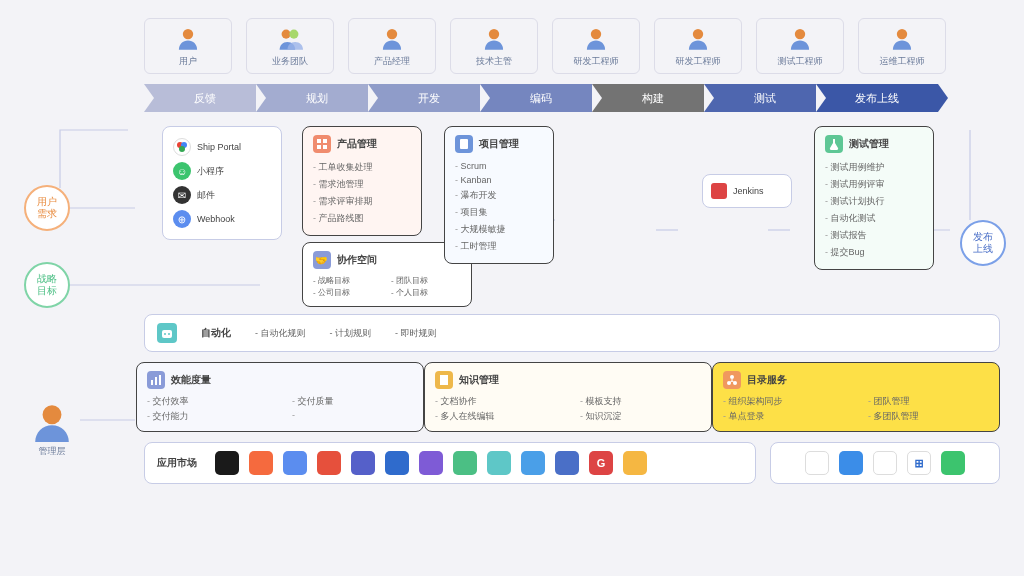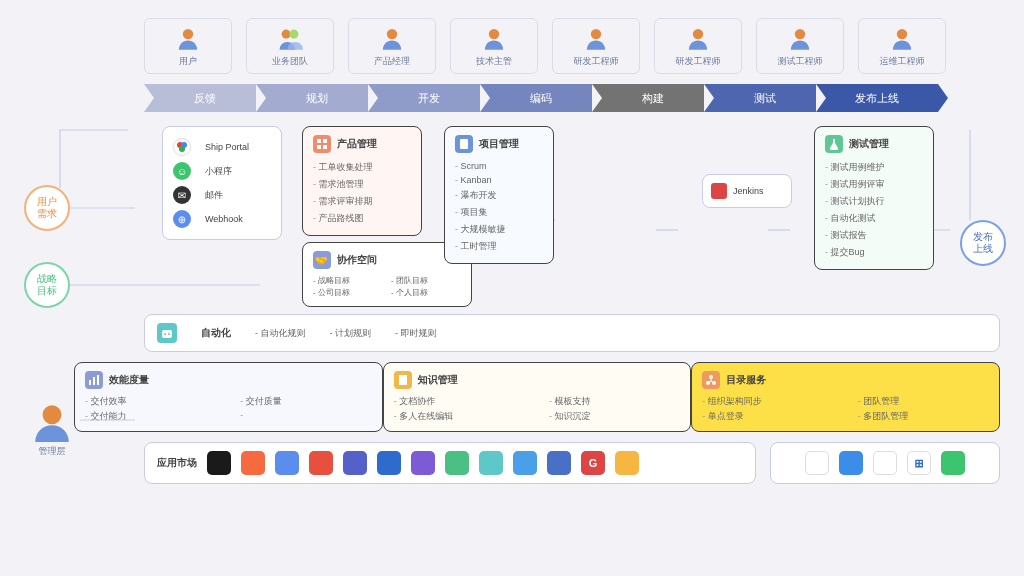--- a/index.html
+++ b/index.html
@@ -43,21 +43,21 @@
 .box.hdr{border:1px solid}
 .hdr-row{display:flex;align-items:center;gap:6px;margin-bottom:6px}
 .hdr-row .ic{width:18px;height:18px;border-radius:4px;display:flex;align-items:center;justify-content:center}
 .hdr-row .ttl{font-size:10px;font-weight:600}
 ul.items{list-style:none}
 ul.items li{font-size:9px;color:#666;padding:2px 0}
 ul.items li::before{content:"- ";color:#999}
 
 
 .b-channels{border:1px solid #c7cce6;width:120px}
-.b-channels .row{display:flex;align-items:center;gap:14px;padding:3px 0;font-size:9px}
+.b-channels .row{display:flex;align-items:center;gap:6px;padding:3px 0;font-size:9px}
 .b-channels .ico{width:18px;height:18px;border-radius:50%;display:flex;align-items:center;justify-content:center;font-size:10px;color:#fff}
 .b-product{border-color:#f5b8a8;background:#fff5f2;width:120px}
 .b-product .hdr-row .ic{background:#f08c6e}
 .b-collab{border-color:#c7cce6;background:#fff;width:170px;margin-top:6px}
 .b-collab .hdr-row .ic{background:#8a9bd8}
 .b-collab .grid{display:grid;grid-template-columns:1fr 1fr;gap:1px 8px}
 .b-collab .grid span{font-size:8px;color:#666}
 .b-project{border-color:#aec5ea;background:#f7faff;width:110px}
 .b-project .hdr-row .ic{background:#6d94da}
 .b-code{border:1px solid #c7cce6;width:100px}
@@ -72,35 +72,35 @@
 .flow{position:relative;margin-left:120px;height:180px}
 .fpos{position:absolute;top:0}
 
 
 .auto{margin:8px 0 10px 120px;border:1px solid #c7cce6;border-radius:8px;background:#fff;padding:8px 12px;display:flex;align-items:center;gap:24px}
 .auto .ic{width:20px;height:20px;background:#5ec7c7;border-radius:4px;display:flex;align-items:center;justify-content:center}
 .auto .ttl{font-size:10px;font-weight:600}
 .auto .opt{font-size:9px;color:#666}
 
 
-.bottom3{display:flex;margin-left:50px}
+.bottom3{display:flex;margin-left:112px}
 .b-perf{border-color:#c7cce6;background:#f7f8fd;flex:1}
 .b-perf .hdr-row .ic{background:#8a9bd8}
 .b-knowledge{border-color:#f5dfa8;background:#fffcf4;flex:1}
 .b-knowledge .hdr-row .ic{background:#eeb84a}
 .b-dir{border-color:#f5c4a8;background:#fde047;flex:1}
 .b-dir .hdr-row .ic{background:#f0985e}
 .grid2{display:grid;grid-template-columns:1fr 1fr;gap:2px 24px}
 .grid2 span{font-size:9px;color:#666}
 .grid2 span::before{content:"- ";color:#999}
 
 
 .market{display:flex;gap:14px;margin:10px 0 0 120px}
 .mk-left{flex:1;border:1px solid #c7cce6;border-radius:8px;background:#fff;padding:8px 12px;display:flex;align-items:center;gap:10px}
-.mk-left .ttl{font-size:10px;font-weight:600;}
+.mk-left .ttl{font-size:10px;font-weight:600;margin-right:8px}
 .mk-right{width:230px;border:1px solid #c7cce6;border-radius:8px;background:#fff;padding:8px 10px;display:flex;align-items:center;gap:10px;justify-content:center}
 .tile{width:24px;height:24px;border-radius:5px;display:flex;align-items:center;justify-content:center;color:#fff;font-size:11px;font-weight:bold}
 
 
 svg.conn{position:absolute;top:0;left:0;width:1024px;height:576px;pointer-events:none}
 svg.conn path{stroke:#c7cce6;stroke-width:1.2;fill:none}
 
 .person-svg{width:100%;height:100%}
 </style>
 </head>

